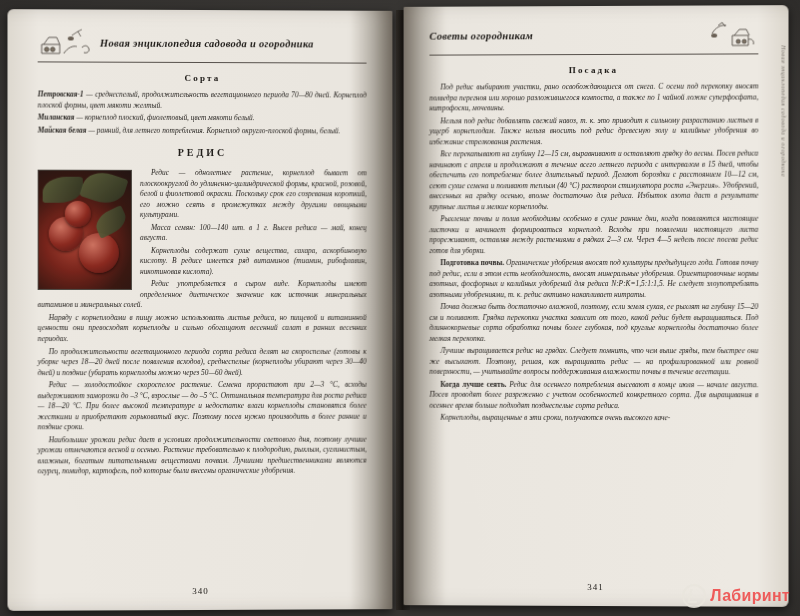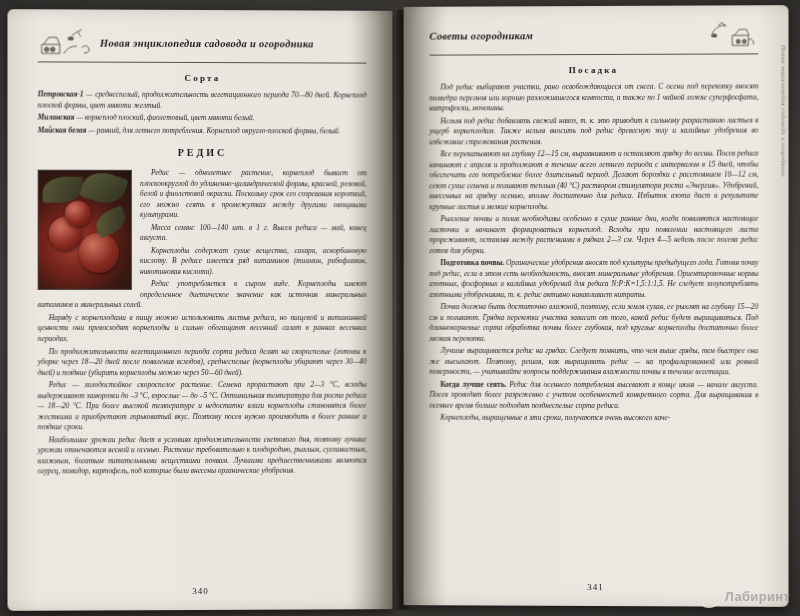--- a/index.html
+++ b/index.html
@@ -221,23 +221,23 @@
     content: "";
     position: absolute;
     left: 5px; top: 3px;
     width: 7px; height: 12px;
     border-left: 2px solid #e9e5dd;
     border-bottom: 2px solid #e9e5dd;
     transform: skewX(-12deg);
   }
   .watermark .wm-text {
     font-family: "Liberation Sans", sans-serif;
-    font-size: 13px;
+    font-size: 16px;
     font-weight: bold;
-    color: #a3a3a3;
+    color: #ef4444;
     letter-spacing: 0.3px;
   }
 </style>
 </head>
 <body>
 
 <div id="page">
   <div class="bg-dark"></div>
 
   <div class="book">

